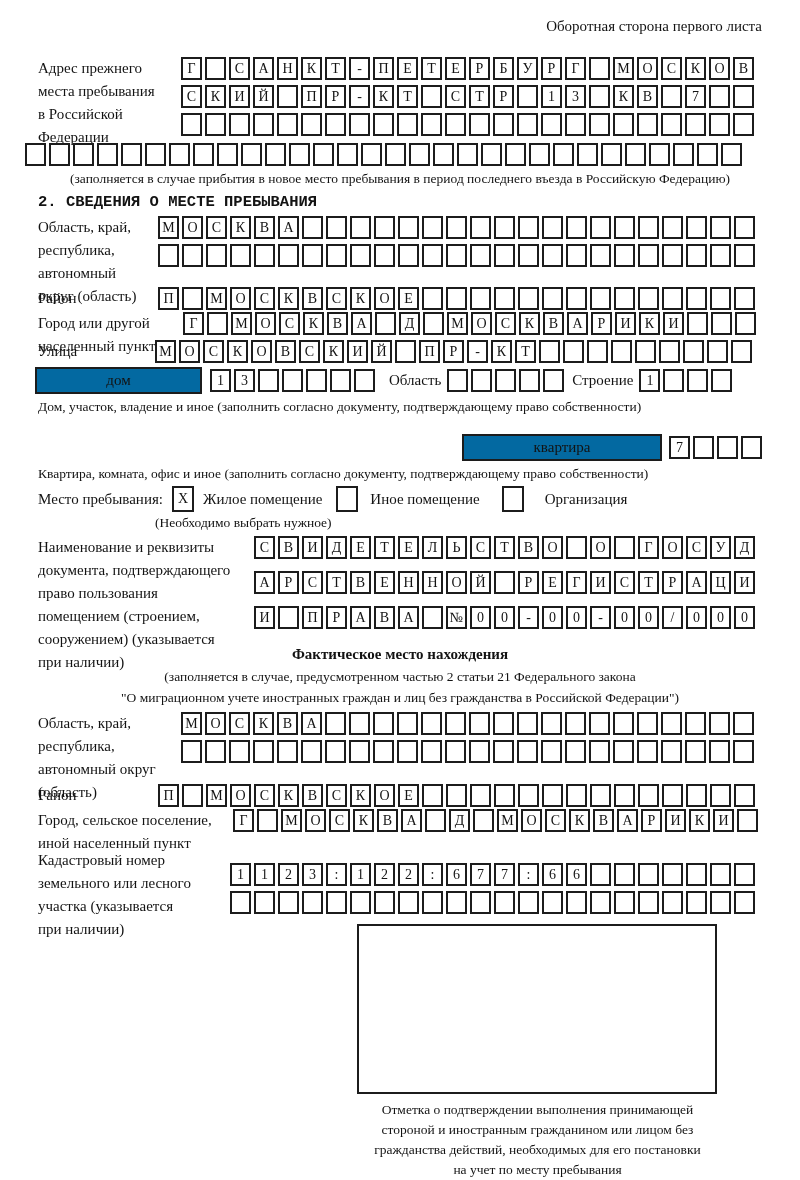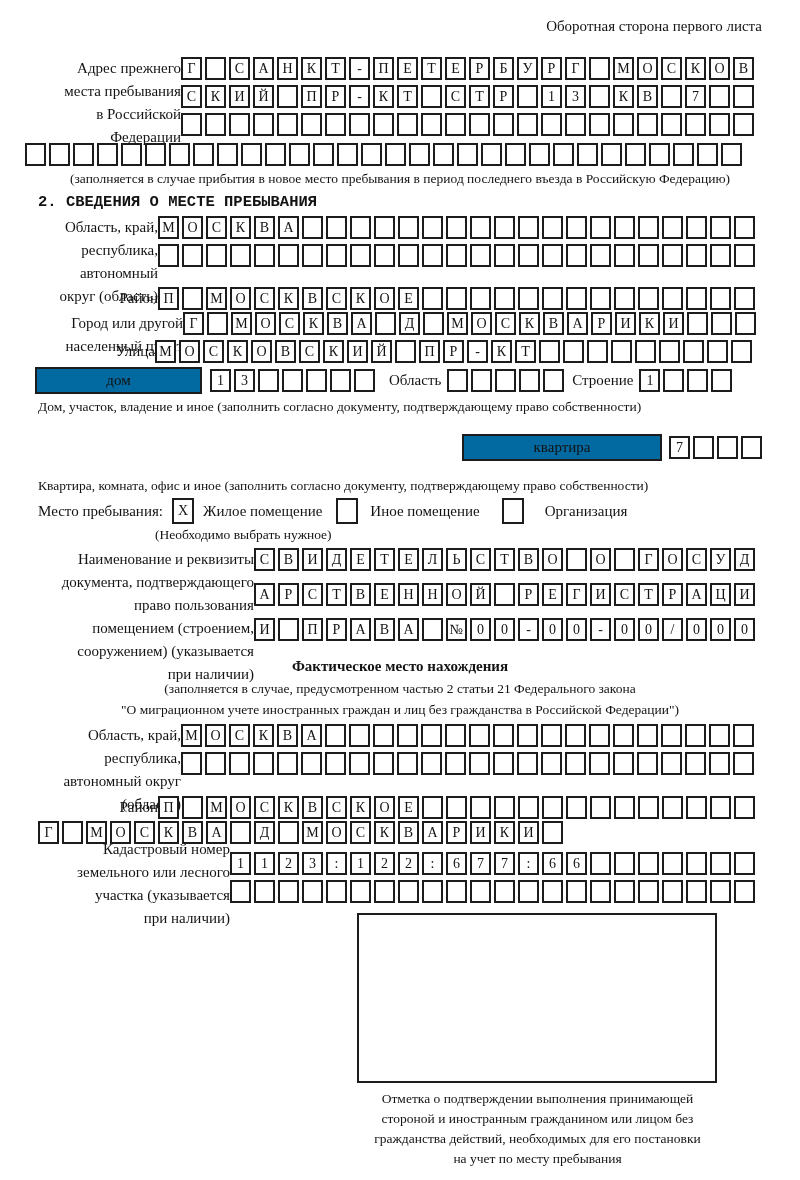--- a/index.html
+++ b/index.html
@@ -5,21 +5,21 @@
   html,body { margin:0; padding:0; background:#fff; }
   .page {
     width:800px; height:1180px; box-sizing:border-box;
     padding:0 38px; overflow:hidden; position:relative;
     background:#fff; color:#131313;
     font-family:"Liberation Serif","DejaVu Serif",serif;
     font-size:15px;
   }
   .corner { text-align:right; font-size:15px; padding-top:17px; line-height:18px; }
 
-  .field { display:flex; align-items:flex-start;text-align:right; }
+  .field { display:flex; align-items:flex-start; }
   .flabel { white-space:pre-line; font-size:15px; line-height:23px; flex:none; }
   .stack > * + * { margin-top:5px; }
   .gap12 > * + * { margin-top:12px; }
 
   .cells { display:flex; gap:3px; }
   .cell {
     flex:none; width:21px; height:23px; box-sizing:border-box;
     border:2px solid #1c1c1c; display:flex; align-items:center; justify-content:center;
     font-size:14px; line-height:1; background:#fff;
   }
@@ -40,21 +40,21 @@
   .prev-field   { margin-top:22px; }
   .prev-row4    { margin-top:-6px; margin-left:-13px; }
   .prev-note    { margin-top:4px; }
   .oblast-field { margin-top:4px; }
   .raion-field  { margin-top:-21px; }
   .gorod-field  { margin-top:2px; }
   .ulitsa-field { margin-top:-18px; }
   .dom-row      { margin-top:4px; margin-left:-3px; align-items:center; }
   .dom-caption  { margin-top:4px; }
   .kv-row       { margin-top:18px; margin-left:-5px; align-items:center;justify-content:flex-end; }
-  .kv-caption   { margin-top:16px; }
+  .kv-caption   { margin-top:4px; }
   .mesto-row    { margin-top:3px; }
   .mesto-note   { margin-top:2px; margin-left:117px; }
   .doc-field    { margin-top:4px; }
   .fact-title   { margin-top:-30px; }
   .fact-note1   { margin-top:4px; }
   .fact-note2   { margin-top:3px; }
   .fact-oblast  { margin-top:5px; }
   .fact-raion   { margin-top:-20px; }
   .fact-gorod   { margin-top:2px; }
   .kad-field    { margin-top:-6px; }
@@ -587,20 +587,22 @@
         <span class="cell"></span>
         <span class="cell"></span>
         <span class="cell"></span>
         <span class="cell"></span>
         <span class="cell"></span>
         <span class="cell"></span>
       </div>
   </div>
 
   <div class="field fact-gorod">
+    <div class="flabel w195">Город, сельское поселение,
+иной населенный пункт</div>
     <div class="cells">
         <span class="cell">Г</span>
         <span class="cell"></span>
         <span class="cell">М</span>
         <span class="cell">О</span>
         <span class="cell">С</span>
         <span class="cell">К</span>
         <span class="cell">В</span>
         <span class="cell">А</span>
         <span class="cell"></span>

